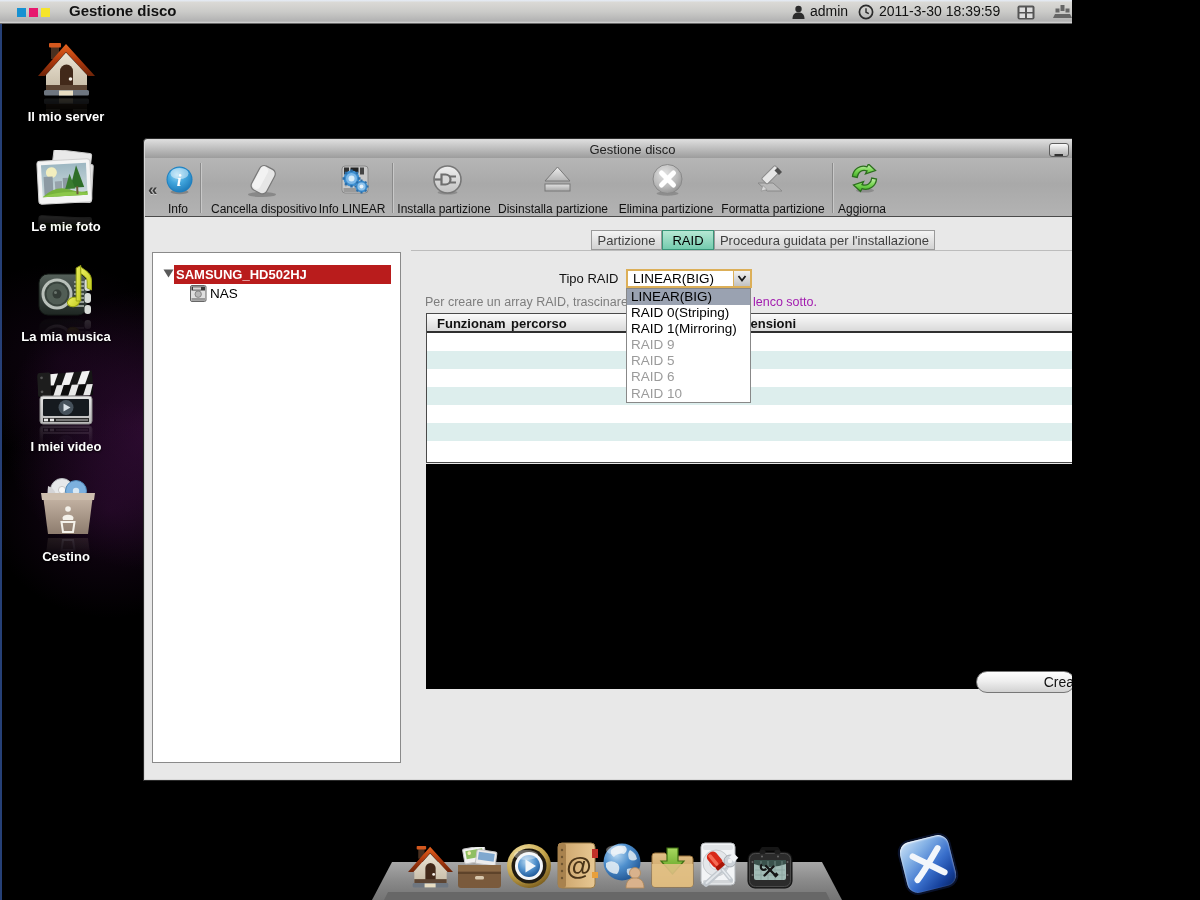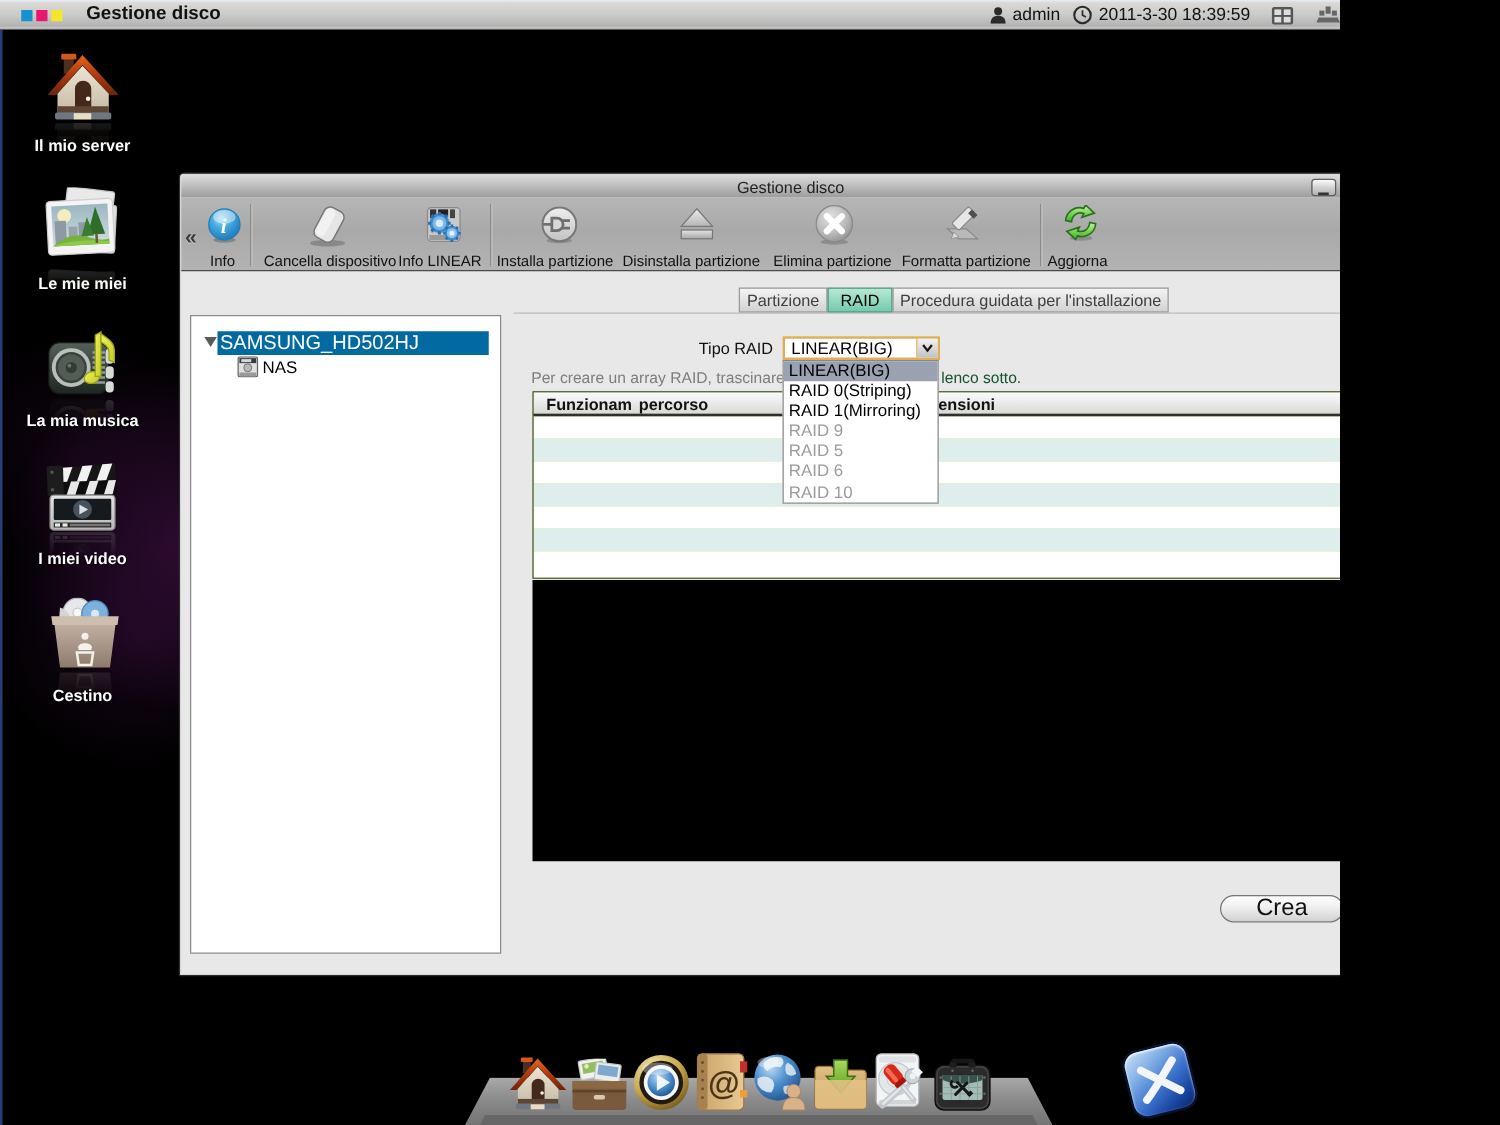--- a/index.html
+++ b/index.html
@@ -43,26 +43,26 @@
 .tlabel{position:absolute;top:44px;font-size:12px;color:#111;white-space:nowrap;transform:translateX(-50%)}
 .tsep{position:absolute;top:5px;width:1px;height:50px;background:#8b8b8b;box-shadow:1px 0 0 #c8c8c8}
 .chev{position:absolute;top:22px;font-size:17px;font-weight:bold;color:#3c3c3c;text-shadow:0 1px 0 #d0d0d0}
 
 #tree{position:absolute;left:8px;top:113px;width:249px;height:511px;background:#fff;border:1px solid #8a8a8a}
 
 .tab{position:absolute;top:91px;height:20px;border:1px solid #9a9a9a;font-size:13px;text-align:center;
 background:linear-gradient(#f4f4f4,#d2d2d2);color:#3f3f3f;line-height:19px}
 #rightline{position:absolute;left:267px;top:111px;width:697px;height:1px;background:#bcbcbc}
 
-#rtable{position:absolute;left:282px;top:174px;width:656px;height:150px;border:1px solid #4a4a4a;background:#84cc16}
+#rtable{position:absolute;left:282px;top:174px;width:656px;height:150px;border:1px solid #4a4a4a;background:#eab308}
 #rthead{position:absolute;left:0;top:0;width:654px;height:19px;background:linear-gradient(#fbfbfb,#d9d9d9);border-bottom:2px solid #2f2f2f;font-weight:bold;font-size:13px;color:#111}
 .trow{position:absolute;left:0;width:654px;height:18px}
 #blackbox{position:absolute;left:282px;top:325px;width:656px;height:225px;background:#000}
-#crea{position:absolute;left:832px;top:577px;width:99px;height:22px;border:1px solid #777;border-radius:11px;
-background:linear-gradient(#fff,#efefef 45%,#d2d2d2);font-size:19px;text-align:center;line-height:20px;color:#111}
+#crea{position:absolute;left:832px;top:532px;width:99px;height:22px;border:1px solid #777;border-radius:11px;
+background:linear-gradient(#fff,#efefef 45%,#d2d2d2);font-size:14px;text-align:right;line-height:20px;color:#111}
 
 #selbox{position:absolute;left:482px;top:130px;width:126px;height:19px;background:#fff;border:2px solid #dcaf58}
 #selbox .txt{position:absolute;left:5px;top:0;font-size:13.5px;line-height:16px;color:#000}
 #selarr{position:absolute;right:0;top:0;width:17px;height:15px;background:linear-gradient(#f2f2f2,#c2c2c2);border-left:1px solid #dcaf58;text-align:center;font-size:10px;line-height:14px;color:#111}
 #ddlist{position:absolute;left:482px;top:149px;width:125px;height:115px;background:#fff;border:1px solid #888;z-index:60;font-size:13.5px}
 #ddlist div{height:16.1px;line-height:16.1px;padding-left:4px;white-space:nowrap;overflow:hidden}
 #ddlist .sel{background:#9aa2b1}
 #ddlist .dis{color:#9b9b9b}
 
 #dock{position:absolute;left:0;top:780px;width:1200px;height:120px}
@@ -174,21 +174,21 @@
         <rect x="8" y="26" width="9" height="20" fill="#8d9aa3"></rect>
         <rect x="19" y="31" width="7" height="15" fill="#97a3ab"></rect>
         <rect x="27" y="28" width="7" height="18" fill="#8d9aa3"></rect>
         <path d="M6 46 Q20 34 34 40 Q45 44 51 42 V46 Z" fill="#76b23c"></path>
         <path d="M6 46 Q22 40 51 44 V46 Z" fill="#8cc84a"></path>
         <path d="M41 16 L48 38 L34 38 Z" fill="#2e6e28"></path>
         <path d="M34 24 L39 39 L29 39 Z" fill="#3a7c30"></path>
         <rect x="40" y="37" width="2" height="8" fill="#6a5a3a"></rect>
       </g>
     </svg>
-    <div class="dlabel" style="top:219px">Le mie miei</div>
+    <div class="dlabel" style="top:219px">Le mie foto</div>
 
     <svg class="abs" style="left:38px;top:259px" width="54" height="58" viewBox="0 0 54 58">
       <defs>
         <linearGradient id="boxg" x1="0" y1="0" x2="0" y2="1">
             <stop offset="0%" stop-color="#55605a"></stop>
             <stop offset="100%" stop-color="#1e2622"></stop>
           </linearGradient>
         <linearGradient id="noteg" x1="0" y1="0" x2="1" y2="1">
             <stop offset="0%" stop-color="#eef060"></stop>
             <stop offset="100%" stop-color="#c3cc20"></stop>
@@ -547,41 +547,41 @@
               <stop offset="45%" stop-color="#7fd95a"></stop>
               <stop offset="100%" stop-color="#3fae22"></stop>
             </linearGradient>
       </defs>
         </svg>
     </div>
     <div id="tree">
       <svg class="abs" style="left:10px;top:16px" width="11" height="9" viewBox="0 0 11 9">
           <path d="M0.5 0.5 H10.5 L5.5 8.5 Z" fill="#5a5a5a"></path>
         </svg>
-      <div class="abs" style="left:21px;top:12px;width:217px;height:19px;background:#0369a1;color:#fff;font-weight:normal;font-size:16px;line-height:19px;padding-left:2px">SAMSUNG_HD502HJ</div>
+      <div class="abs" style="left:21px;top:12px;width:217px;height:19px;background:#b91c1c;color:#fff;font-weight:bold;font-size:13px;line-height:19px;padding-left:2px">SAMSUNG_HD502HJ</div>
       <svg class="abs" style="left:36px;top:32px" width="18" height="17" viewBox="0 0 18 17">
         <rect x="1.5" y="0.5" width="15.5" height="16" rx="1.5" fill="#e0e0e0" stroke="#666" stroke-width="1"></rect>
         <rect x="2.5" y="1.5" width="13.5" height="4" fill="#3a3a3a"></rect>
         <rect x="4" y="2.3" width="8" height="2.4" fill="#d8d8d8"></rect>
         <rect x="2.5" y="13" width="13.5" height="2.8" fill="#9a9a9a"></rect>
         <circle cx="9.2" cy="9.2" r="3.2" fill="#b8b8b8" stroke="#777" stroke-width=".8"></circle>
       </svg>
       <div class="abs" style="left:57px;top:33px;font-size:13.5px;color:#000">NAS</div>
     </div>
     <div id="rightline"></div>
     <div id="tabs">
       <div class="tab" style="left:447px;width:71px">Partizione</div>
       <div class="tab" style="left:518px;width:52px;background:linear-gradient(#b7e8d4,#74cbae);border:1px solid #3a9478;color:#000;font-weight:normal">RAID</div>
       <div class="tab" style="left:570px;width:221px">Procedura guidata per l'installazione</div>
     </div>
     <div id="riarea">
       <div class="abs" style="left:476px;top:131px;width:100px;text-align:right;transform:translateX(-100%);font-size:13px;font-weight:bold;color:#111;white-space:nowrap"></div>
       <div class="abs" style="left:415px;top:132px;font-size:13px;font-weight:normal;color:#111;white-space:nowrap">Tipo RAID</div>
       <div class="abs" style="left:281px;top:156px;font-size:12.5px;color:#7d7d7d;white-space:nowrap">Per creare un array RAID, trascinare le partizioni nell'e</div>
-      <div class="abs" style="left:609px;top:156px;font-size:12.5px;color:#14532d;white-space:nowrap;background:#e8e8e8">lenco sotto.</div>
+      <div class="abs" style="left:609px;top:156px;font-size:12.5px;color:#a21caf;white-space:nowrap;background:#e8e8e8">lenco sotto.</div>
     </div>
     <div id="rtable">
       <div class="trow" style="top:19px;background:#fff"></div>
       <div class="trow" style="top:37px;background:#ddeeed"></div>
       <div class="trow" style="top:55px;background:#fff"></div>
       <div class="trow" style="top:73px;background:#ddeeed"></div>
       <div class="trow" style="top:91px;background:#fff"></div>
       <div class="trow" style="top:109px;background:#ddeeed"></div>
       <div class="trow" style="top:127px;background:#fff;height:21px"></div>
       <div id="rthead">

